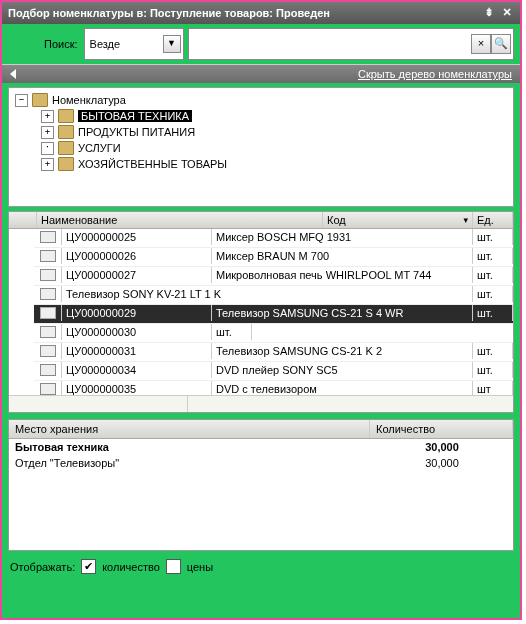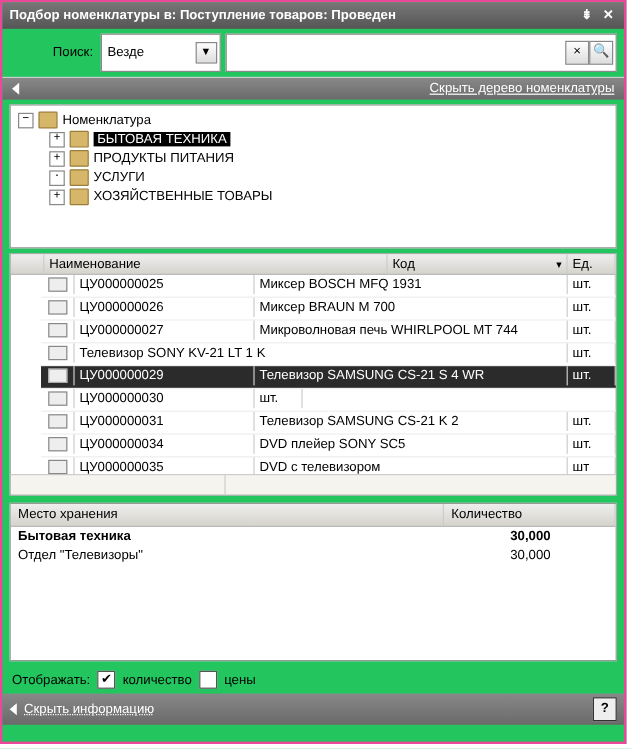--- a/index.html
+++ b/index.html
@@ -397,19 +397,14 @@
   </div>
 
   <div class="display-row">
     <span>Отображать:</span>
     <span class="checkbox checked"></span>
     <span>количество</span>
     <span class="checkbox"></span>
     <span>цены</span>
   </div>
 
-  <div class="footer-row">
-    <div class="triangle-left"></div>
-    <span class="hide-info" style="margin-left:6px;"><a>Скрыть информацию</a></span>
-    <span class="help-btn">?</span>
-  </div>
 
 </div>
 
 </body></html>

